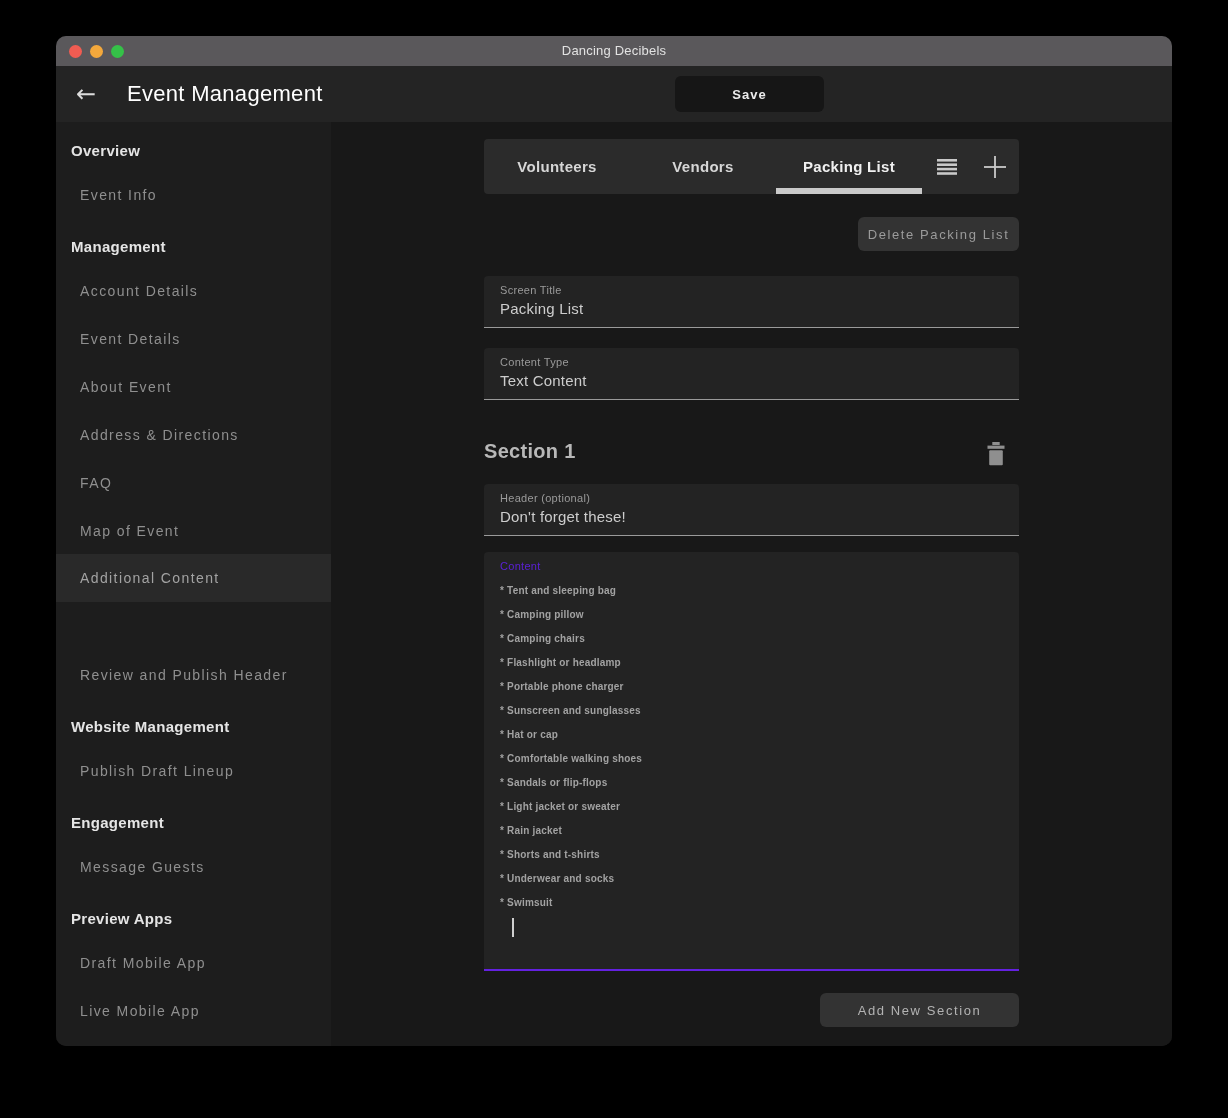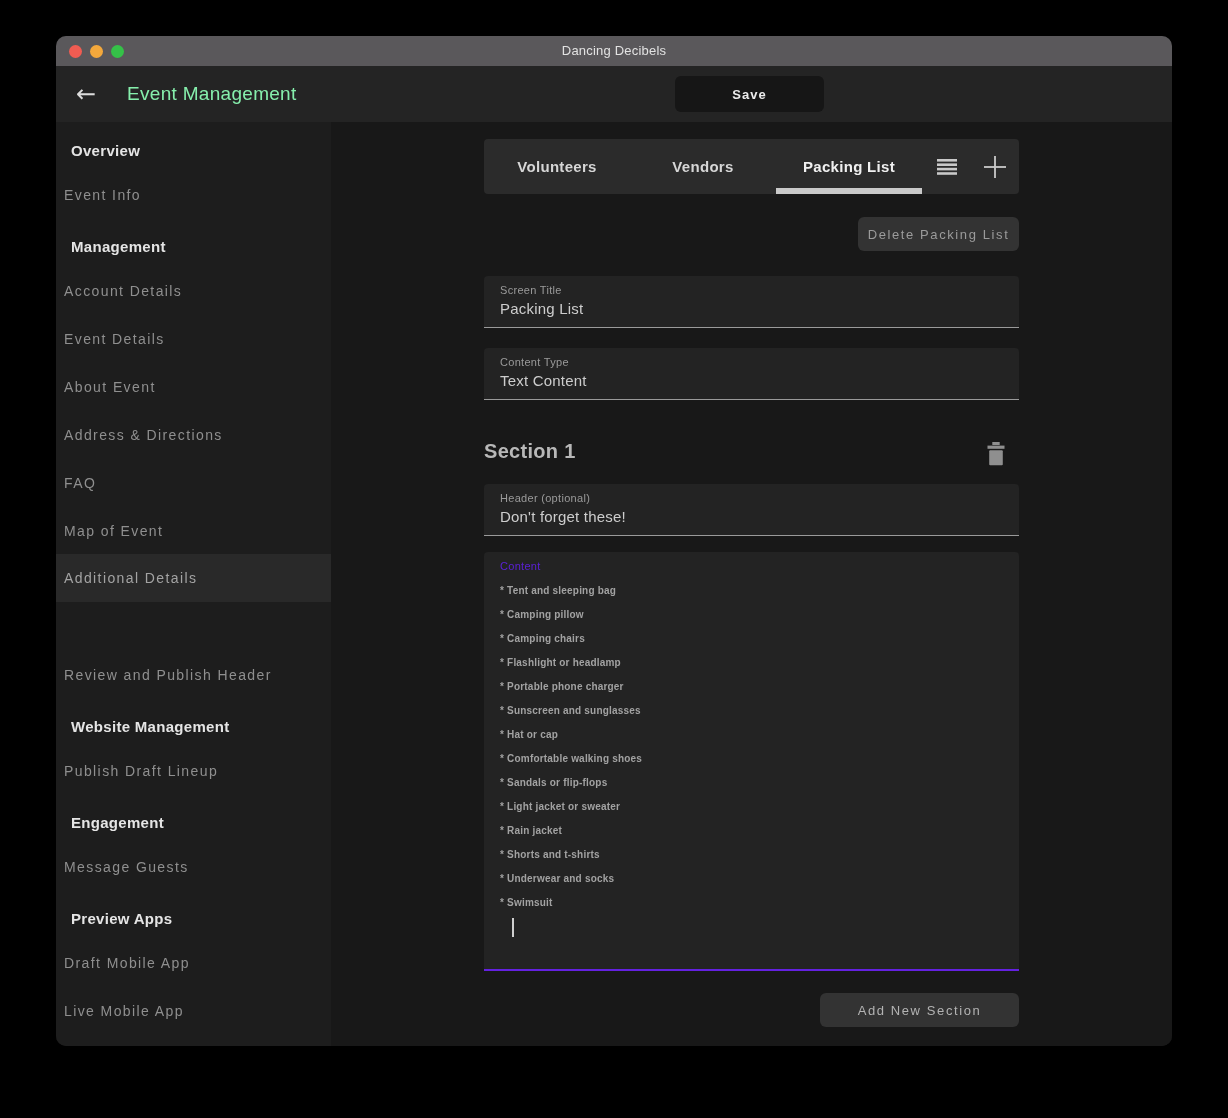--- a/index.html
+++ b/index.html
@@ -14,30 +14,30 @@
                     font-weight:normal; color:#e2e2e2; letter-spacing:.2px; }
   .lights { position:absolute; left:13px; top:0; height:30px; display:flex; align-items:center; gap:8px; }
   .light { width:13px; height:13px; border-radius:50%; }
   .light.red{ background:#f05c52; } .light.yellow{ background:#f3a83c; } .light.green{ background:#35c148; }
 
   
   .appheader { position:absolute; top:30px; left:0; width:100%; height:56px; background:#242424; }
   .back { position:absolute; left:20px; top:50%; transform:translateY(-50%); font-size:24px;
           color:#dcdcdc; font-family:"DejaVu Sans",sans-serif; cursor:default; }
   .apptitle { position:absolute; left:71px; top:50%; transform:translateY(-50%);
-              font-size:19px; color:#86efac; letter-spacing:.3px; }
+              font-size:22px; color:#ffffff; letter-spacing:.3px; }
   .save-btn { position:absolute; left:619px; top:10px; width:149px; height:36px; background:#161616;
               border:none; border-radius:6px; color:#ececec; font-size:13px; font-weight:bold;
               letter-spacing:1px; font-family:inherit; }
 
   
   .sidebar { position:absolute; top:86px; left:0; width:275px; height:924px; background:#1d1d1d; }
   .sb-row { position:absolute; left:0; width:100%; height:48px; display:flex; align-items:center; }
   .sb-header { padding-left:15px; font-size:15px; font-weight:bold; color:#e5e5e5; letter-spacing:.3px; }
-  .sb-item   { padding-left:8px; font-size:14px; color:#8f8f8f; letter-spacing:1.4px; }
+  .sb-item   { padding-left:24px; font-size:14px; color:#8f8f8f; letter-spacing:1.4px; }
   .sb-item.selected { background:#292929; color:#a3a3a3; }
 
   
   .main-bg { position:absolute; top:86px; left:275px; right:0; bottom:0; background:#181818; }
 
   
   .tabbar { position:absolute; left:428px; top:103px; width:535px; height:55px; background:#2b2b2b;
             border-radius:4px; display:flex; }
   .tab { width:146px; display:flex; align-items:center; justify-content:center; font-size:15px;
          font-weight:bold; color:#d6d6d6; letter-spacing:.3px; position:relative; }
@@ -94,21 +94,21 @@
   <div class="sidebar">
     <div class="sb-row sb-header" style="top:4px">Overview</div>
     <div class="sb-row sb-item" style="top:49px">Event Info</div>
     <div class="sb-row sb-header" style="top:100px">Management</div>
     <div class="sb-row sb-item" style="top:145px">Account Details</div>
     <div class="sb-row sb-item" style="top:193px">Event Details</div>
     <div class="sb-row sb-item" style="top:241px">About Event</div>
     <div class="sb-row sb-item" style="top:289px">Address &amp; Directions</div>
     <div class="sb-row sb-item" style="top:337px">FAQ</div>
     <div class="sb-row sb-item" style="top:385px">Map of Event</div>
-    <div class="sb-row sb-item selected" style="top:432px">Additional Details</div>
+    <div class="sb-row sb-item selected" style="top:432px">Additional Content</div>
     <div class="sb-row sb-item" style="top:529px">Review and Publish Header</div>
     <div class="sb-row sb-header" style="top:580px">Website Management</div>
     <div class="sb-row sb-item" style="top:625px">Publish Draft Lineup</div>
     <div class="sb-row sb-header" style="top:676px">Engagement</div>
     <div class="sb-row sb-item" style="top:721px">Message Guests</div>
     <div class="sb-row sb-header" style="top:772px">Preview Apps</div>
     <div class="sb-row sb-item" style="top:817px">Draft Mobile App</div>
     <div class="sb-row sb-item" style="top:865px">Live Mobile App</div>
   </div>
 

